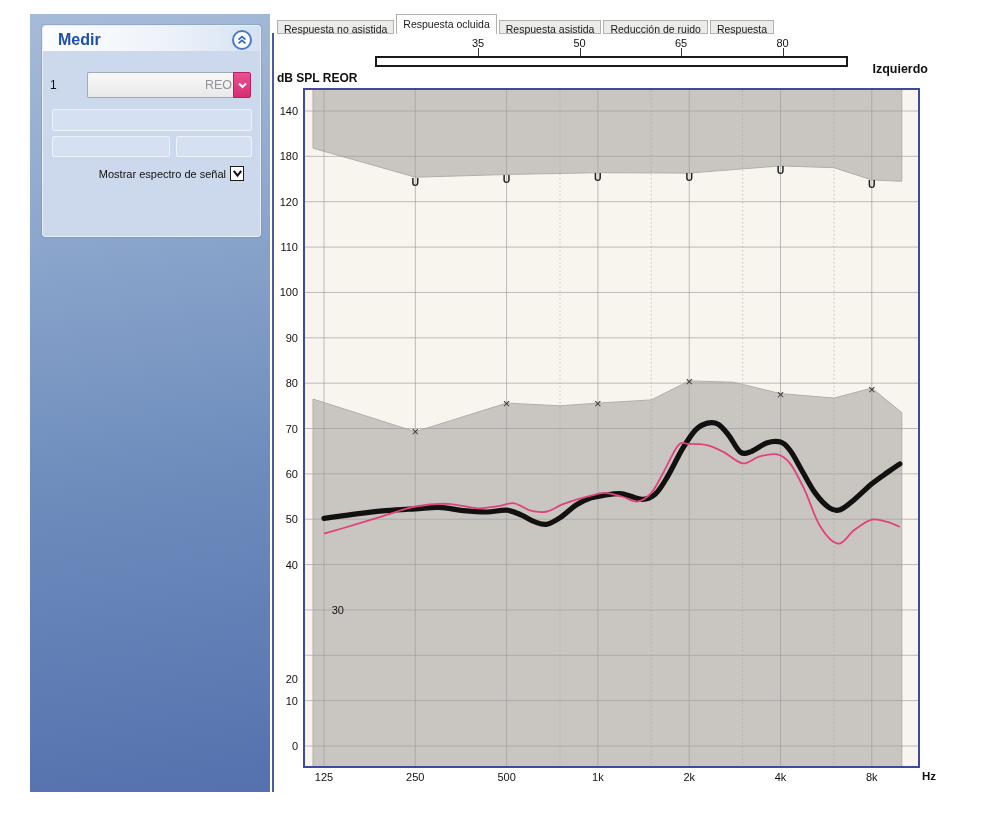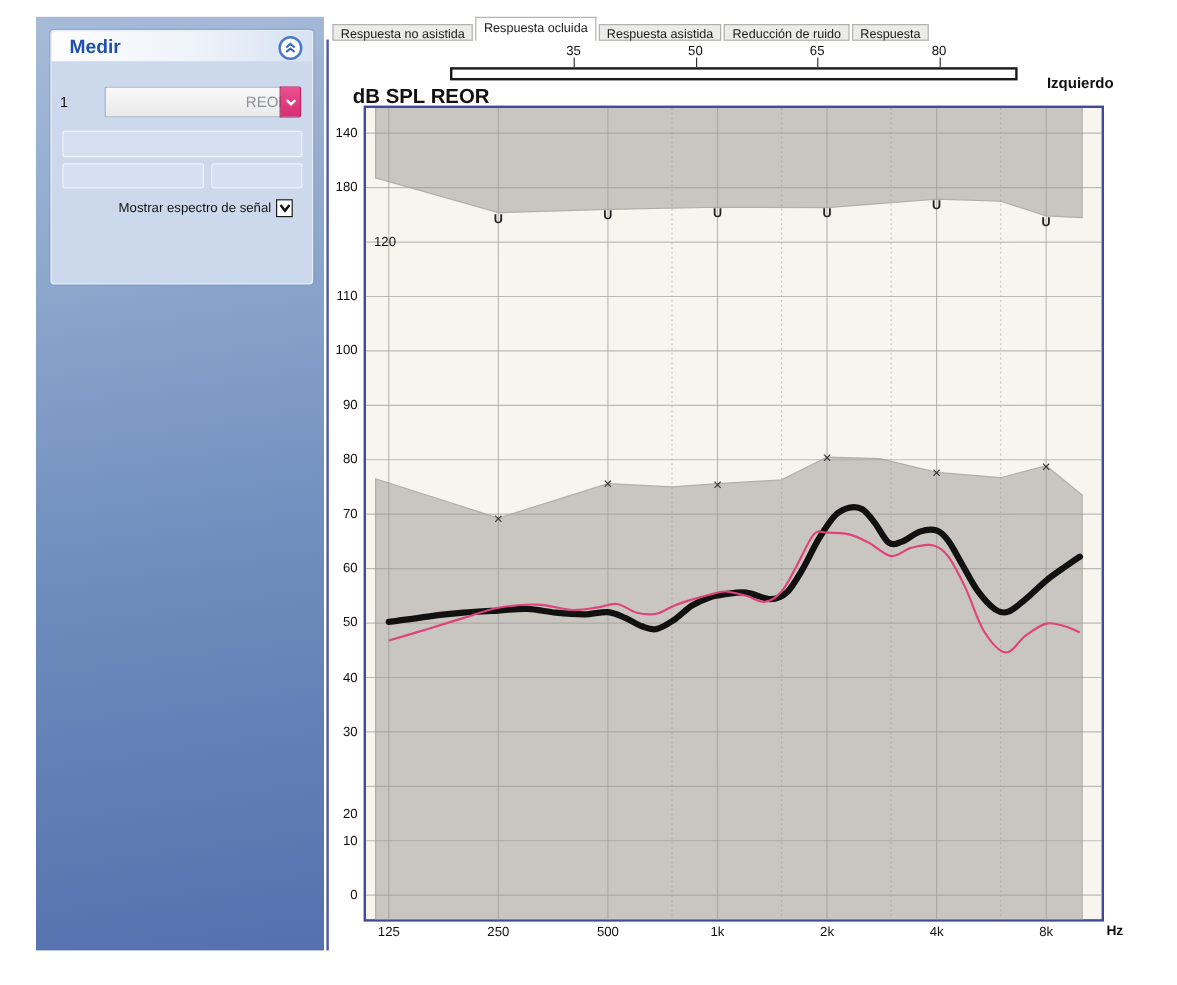--- a/index.html
+++ b/index.html
@@ -40,21 +40,21 @@
   .tab{box-sizing:border-box;height:14px;padding:0 6px;margin-right:2px;font-size:10.5px;line-height:17px;
     color:#1a1a1a;background:#ebebe9;border:1px solid #b1b1af;white-space:nowrap;cursor:pointer;}
   .tab.active{height:20px;background:#ffffff;border-bottom:none;line-height:19px;}
 
   
   .scale-label{position:absolute;transform:translateX(-50%);font-size:11px;color:#111;top:37px;}
   .scale-tick{position:absolute;width:1px;height:8px;background:#333;top:48px;}
   .scale-bar{position:absolute;left:375px;top:56px;width:473px;height:11px;box-sizing:border-box;
     background:#ffffff;border:2px solid #1a1a1a;}
   .ear-label{position:absolute;left:864px;top:62px;width:64px;text-align:right;font-size:12.5px;font-weight:bold;color:#111;}
-  .chart-title{position:absolute;left:294px;top:71px;font-size:17px;font-weight:bold;color:#111;}
+  .chart-title{position:absolute;left:277px;top:71px;font-size:12px;font-weight:bold;color:#111;}
 
   
   .chart{position:absolute;left:303px;top:88px;width:617px;height:680px;box-sizing:border-box;
     border:2px solid #3f4a9e;background:#f8f5ee;}
   .ylab{position:absolute;width:26px;text-align:right;font-size:11px;color:#111;transform:translateY(-50%);}
   .xlab{position:absolute;transform:translateX(-50%);font-size:11px;color:#111;top:771px;}
   .hz-label{position:absolute;left:922px;top:770px;font-size:11.5px;font-weight:bold;color:#111;}
 </style>
 </head>
 <body>
@@ -164,30 +164,30 @@
         <text x="292.9" y="313.55465" text-anchor="middle" dy=".36em" font-size="13" fill="#333" font-family="&quot;Liberation Sans&quot;,sans-serif">×</text>
         <text x="384.2" y="290.87615" text-anchor="middle" dy=".36em" font-size="13" fill="#333" font-family="&quot;Liberation Sans&quot;,sans-serif">×</text>
         <text x="475.5" y="304.02968" text-anchor="middle" dy=".36em" font-size="13" fill="#333" font-family="&quot;Liberation Sans&quot;,sans-serif">×</text>
         <text x="566.8" y="299.04040999999995" text-anchor="middle" dy=".36em" font-size="13" fill="#333" font-family="&quot;Liberation Sans&quot;,sans-serif">×</text>
       </svg>
   </div>
   <div id="y-labels">
       <div class="ylab" style="left: 272px; top: 746px;">0</div>
       <div class="ylab" style="left: 272px; top: 700.643px;">10</div>
       <div class="ylab" style="left: 272px; top: 679px;">20</div>
-      <div class="ylab" style="left: 272px; top: 609.929px;">30</div>
+      <div class="ylab" style="left: 272px; top: 609.929px; padding-left: 46px;">30</div>
       <div class="ylab" style="left: 272px; top: 564.572px;">40</div>
       <div class="ylab" style="left: 272px; top: 519.215px;">50</div>
       <div class="ylab" style="left: 272px; top: 473.858px;">60</div>
       <div class="ylab" style="left: 272px; top: 428.501px;">70</div>
       <div class="ylab" style="left: 272px; top: 383.144px;">80</div>
       <div class="ylab" style="left: 272px; top: 337.787px;">90</div>
       <div class="ylab" style="left: 272px; top: 292.43px;">100</div>
       <div class="ylab" style="left: 272px; top: 247.073px;">110</div>
-      <div class="ylab" style="left: 272px; top: 201.716px; padding-left: 32px;">120</div>
+      <div class="ylab" style="left: 272px; top: 201.716px;">120</div>
       <div class="ylab" style="left: 272px; top: 156.359px;">180</div>
       <div class="ylab" style="left: 272px; top: 111.002px;">140</div>
     </div>
   <div id="x-labels">
       <div class="xlab" style="left: 324px;">125</div>
       <div class="xlab" style="left: 415.3px;">250</div>
       <div class="xlab" style="left: 506.6px;">500</div>
       <div class="xlab" style="left: 597.9px;">1k</div>
       <div class="xlab" style="left: 689.2px;">2k</div>
       <div class="xlab" style="left: 780.5px;">4k</div>

